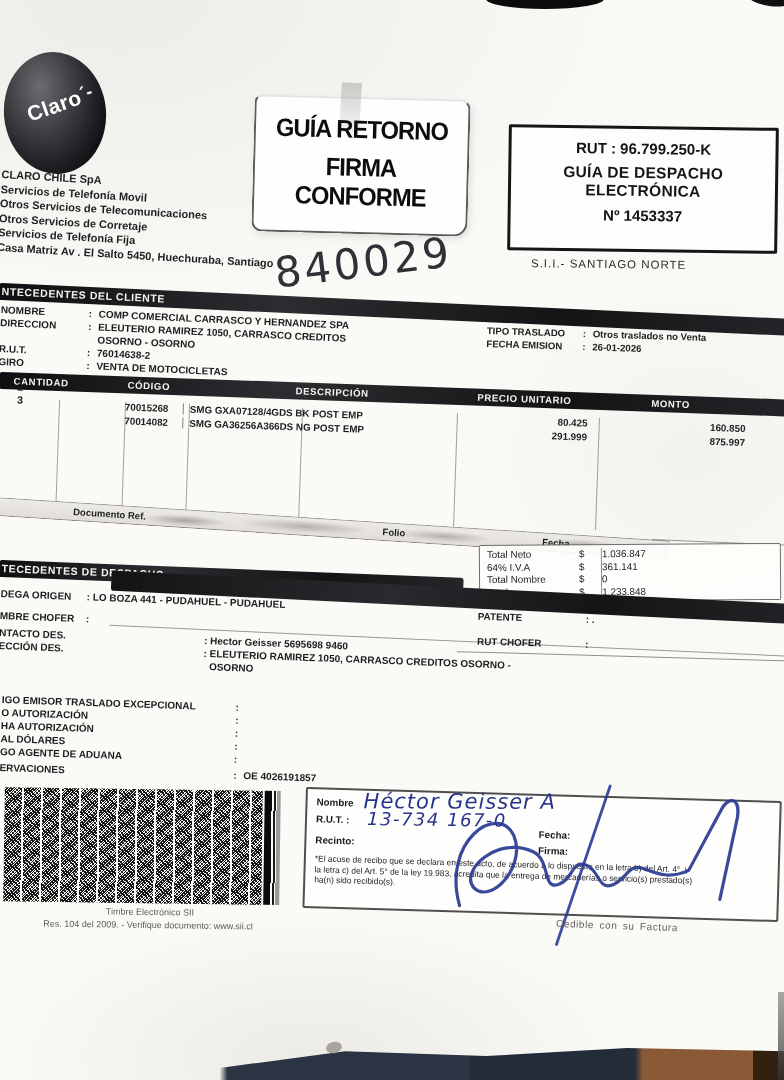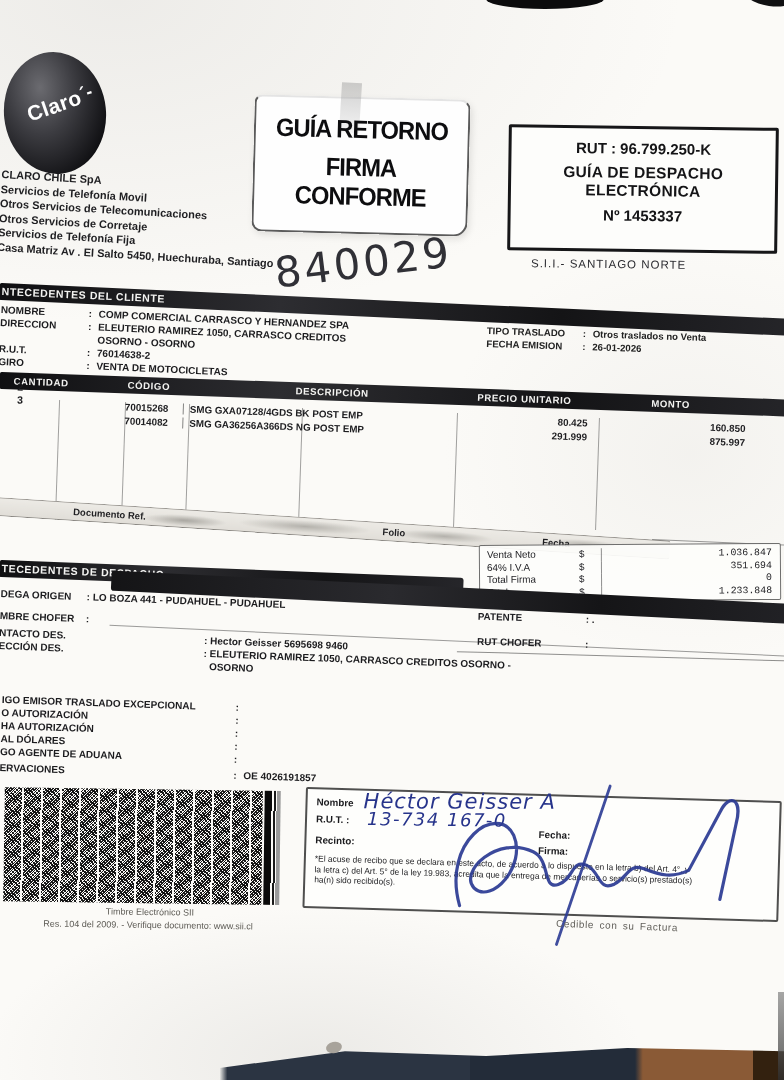--- a/index.html
+++ b/index.html
@@ -83,21 +83,21 @@
       radial-gradient(55px 7px at 590px 50%, rgba(124,121,115,.45), transparent 70%),
       linear-gradient(#eceae5,#e1ded8);}
   .refbar span{position:absolute;top:3px;font-size:9.5px;font-weight:bold;color:#1f1f22;}
   .refline{left:652px;top:542px;width:140px;border-top:1.5px solid rgba(70,70,70,.55);transform:rotate(2.4deg);}
   
   .totals{left:479px;top:544px;width:300px;transform:rotate(-.4deg);border:1.5px solid rgba(75,75,75,.8);
     border-radius:2px;background:rgba(253,253,251,.92);padding:3px 0 2px 0;}
   .to-row{display:flex;font-size:9.9px;color:#232327;line-height:12.6px;}
   .to-lab{width:92px;padding-left:7px;}
   .to-cur{width:22px;}
-  .to-val{flex:1;text-align:right;padding-right:8px;border-left:1px solid rgba(85,85,85,.65);font-family:Liberation Mono, monospace;}
+  .to-val{flex:1;padding-right:8px;border-left:1px solid rgba(85,85,85,.65);}
   
   .desp{left:0;top:560px;width:812px;transform:rotate(2.2deg);transform-origin:0 0;font-size:10px;color:#1c1c1f;}
   .desp .bar{width:462px;padding-left:2px;}
   .band2{position:absolute;left:112px;top:10px;width:700px;height:20px;transform:rotate(.6deg);
     background:linear-gradient(91deg,#141416,#2a2a2e 40%,#151517,#232327);border-radius:3px;}
   .drow{position:absolute;left:2px;white-space:nowrap;font-weight:bold;z-index:2;}
   .dlab{display:inline-block;width:86px;}
   .dval{position:absolute;white-space:nowrap;}
   .dline1{position:absolute;left:112px;top:63px;width:698px;border-top:1px solid rgba(60,60,60,.5);transform:rotate(.4deg);}
   
@@ -243,31 +243,31 @@
 
   <div class="abs refbar">
     <span style="left:78px">Documento Ref.</span>
     <span style="left:388px">Folio</span>
     <span style="left:548px">Fecha</span>
   </div>
   <div class="abs refline"></div>
 
   <div class="abs totals">
     <div class="to-row">
-      <span class="to-lab">Venta Neto</span>
+      <span class="to-lab">Total Neto</span>
       <span class="to-cur">$</span>
       <span class="to-val">1.036.847</span>
     </div>
     <div class="to-row">
       <span class="to-lab">64% I.V.A</span>
       <span class="to-cur">$</span>
-      <span class="to-val">351.694</span>
+      <span class="to-val">361.141</span>
     </div>
     <div class="to-row">
-      <span class="to-lab">Total Firma</span>
+      <span class="to-lab">Total Nombre</span>
       <span class="to-cur">$</span>
       <span class="to-val">0</span>
     </div>
     <div class="to-row">
       <span class="to-lab">Total</span>
       <span class="to-cur">$</span>
       <span class="to-val">1.233.848</span>
     </div>
   </div>
 

